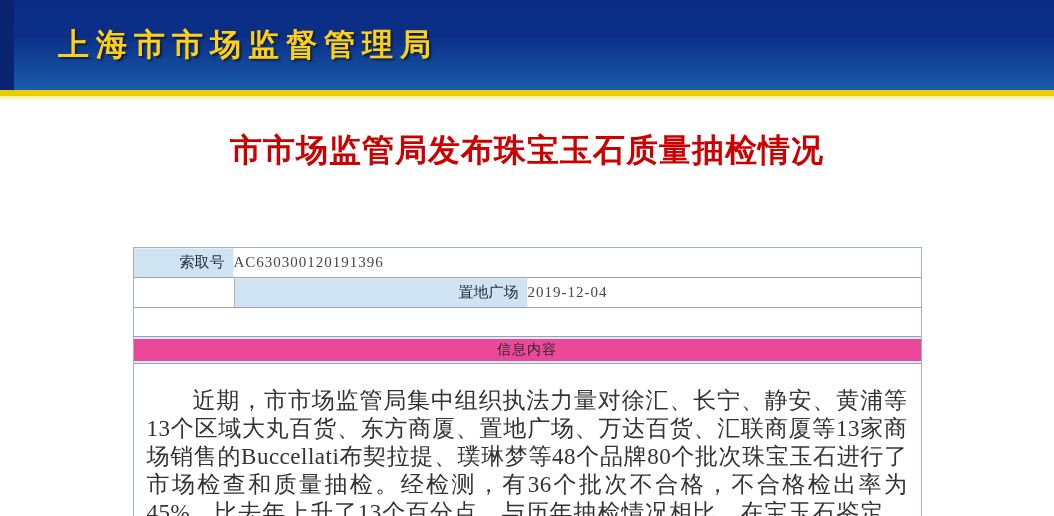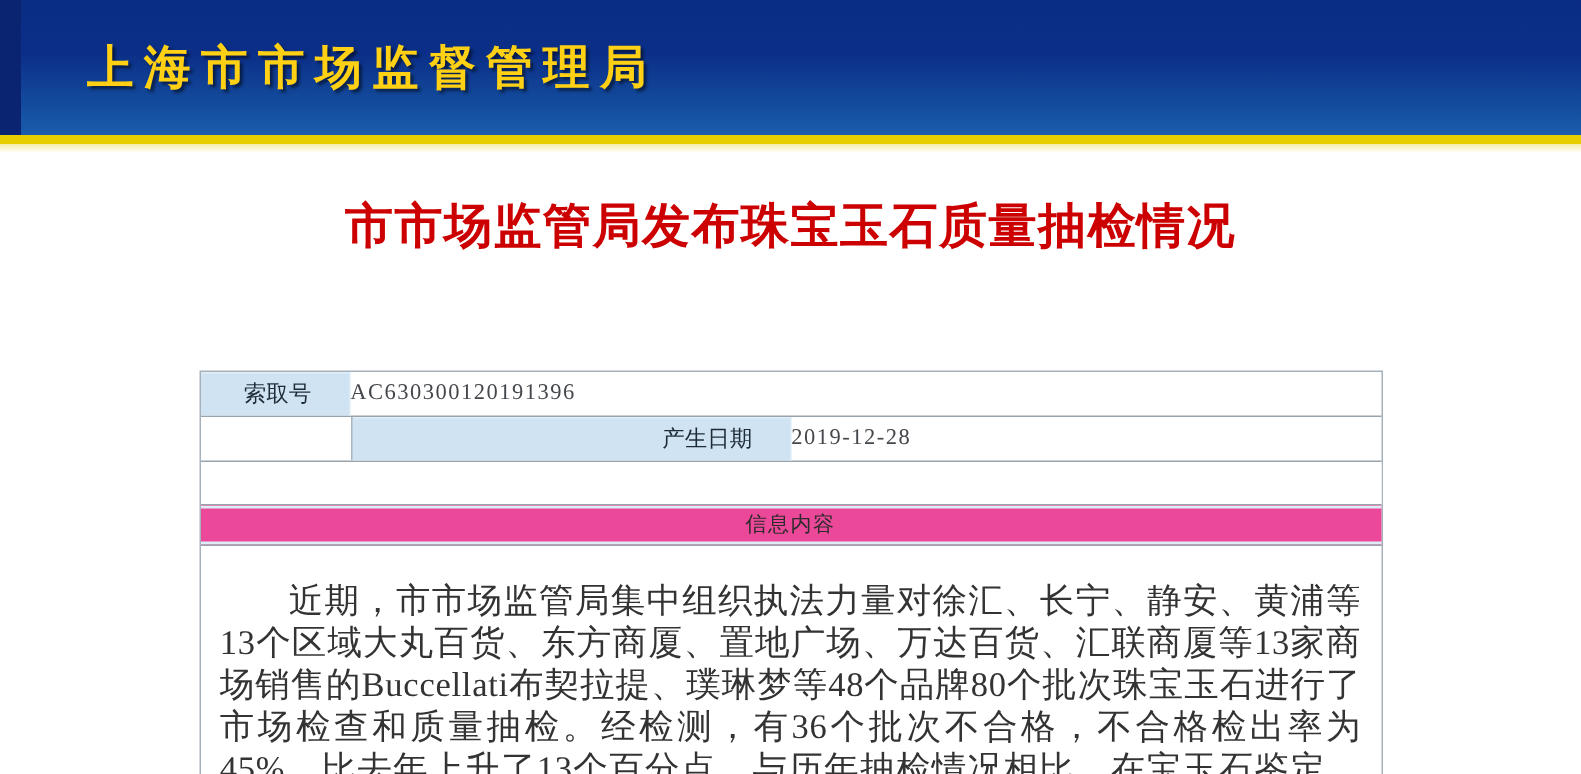--- a/index.html
+++ b/index.html
@@ -56,21 +56,21 @@
   .meta-row {
     display: grid;
     grid-template-columns: 100px 294px 103px 1fr;
     height: 29px;
     border-bottom: 1px solid #98a3ab;
   }
   .meta-row .cell { display: flex; align-items: center; box-sizing: border-box; }
   .cell-label {
     background: #cfe3f2;
     justify-content: flex-end;
-    padding-right: 25px;
+    padding-right: 8px;
     font-size: 15px;
     color: #1e2a36;
     border-right: 1px solid #e9f3fa;
     box-shadow: inset 0 1px 0 #e2eff8;
   }
   .cell-label.second { border-left: 1px solid #aab6be; }
   .cell-value {
     font-family: "Liberation Serif", serif;
     font-size: 15px;
     color: #44474b;
@@ -122,22 +122,22 @@
 <div class="doc-table">
 
   <div class="meta-row">
     <div class="cell cell-label">索取号</div>
     <div class="cell cell-value">AC630300120191396</div>
     <div class="cell cell-value"></div>
   </div>
 
   <div class="meta-row">
     <div class="cell cell-value"></div>
-    <div class="cell cell-label second">产生日期</div>
-    <div class="cell cell-value">2019-12-28</div>
+    <div class="cell cell-label second">置地广场</div>
+    <div class="cell cell-value">2019-12-04</div>
   </div>
 
   <div class="spacer-row"></div>
 
   <div class="info-bar">信息内容</div>
 
   <div class="info-content">
     <p>近期，市市场监管局集中组织执法力量对徐汇、长宁、静安、黄浦等13个区域大丸百货、东方商厦、置地广场、万达百货、汇联商厦等13家商场销售的Buccellati布契拉提、璞琳梦等48个品牌80个批次珠宝玉石进行了市场检查和质量抽检。经检测，有36个批次不合格，不合格检出率为45%，比去年上升了13个百分点。与历年抽检情况相比，在宝玉石鉴定、标识这两个项目上不合格情况比较严重。</p>
   </div>
 

